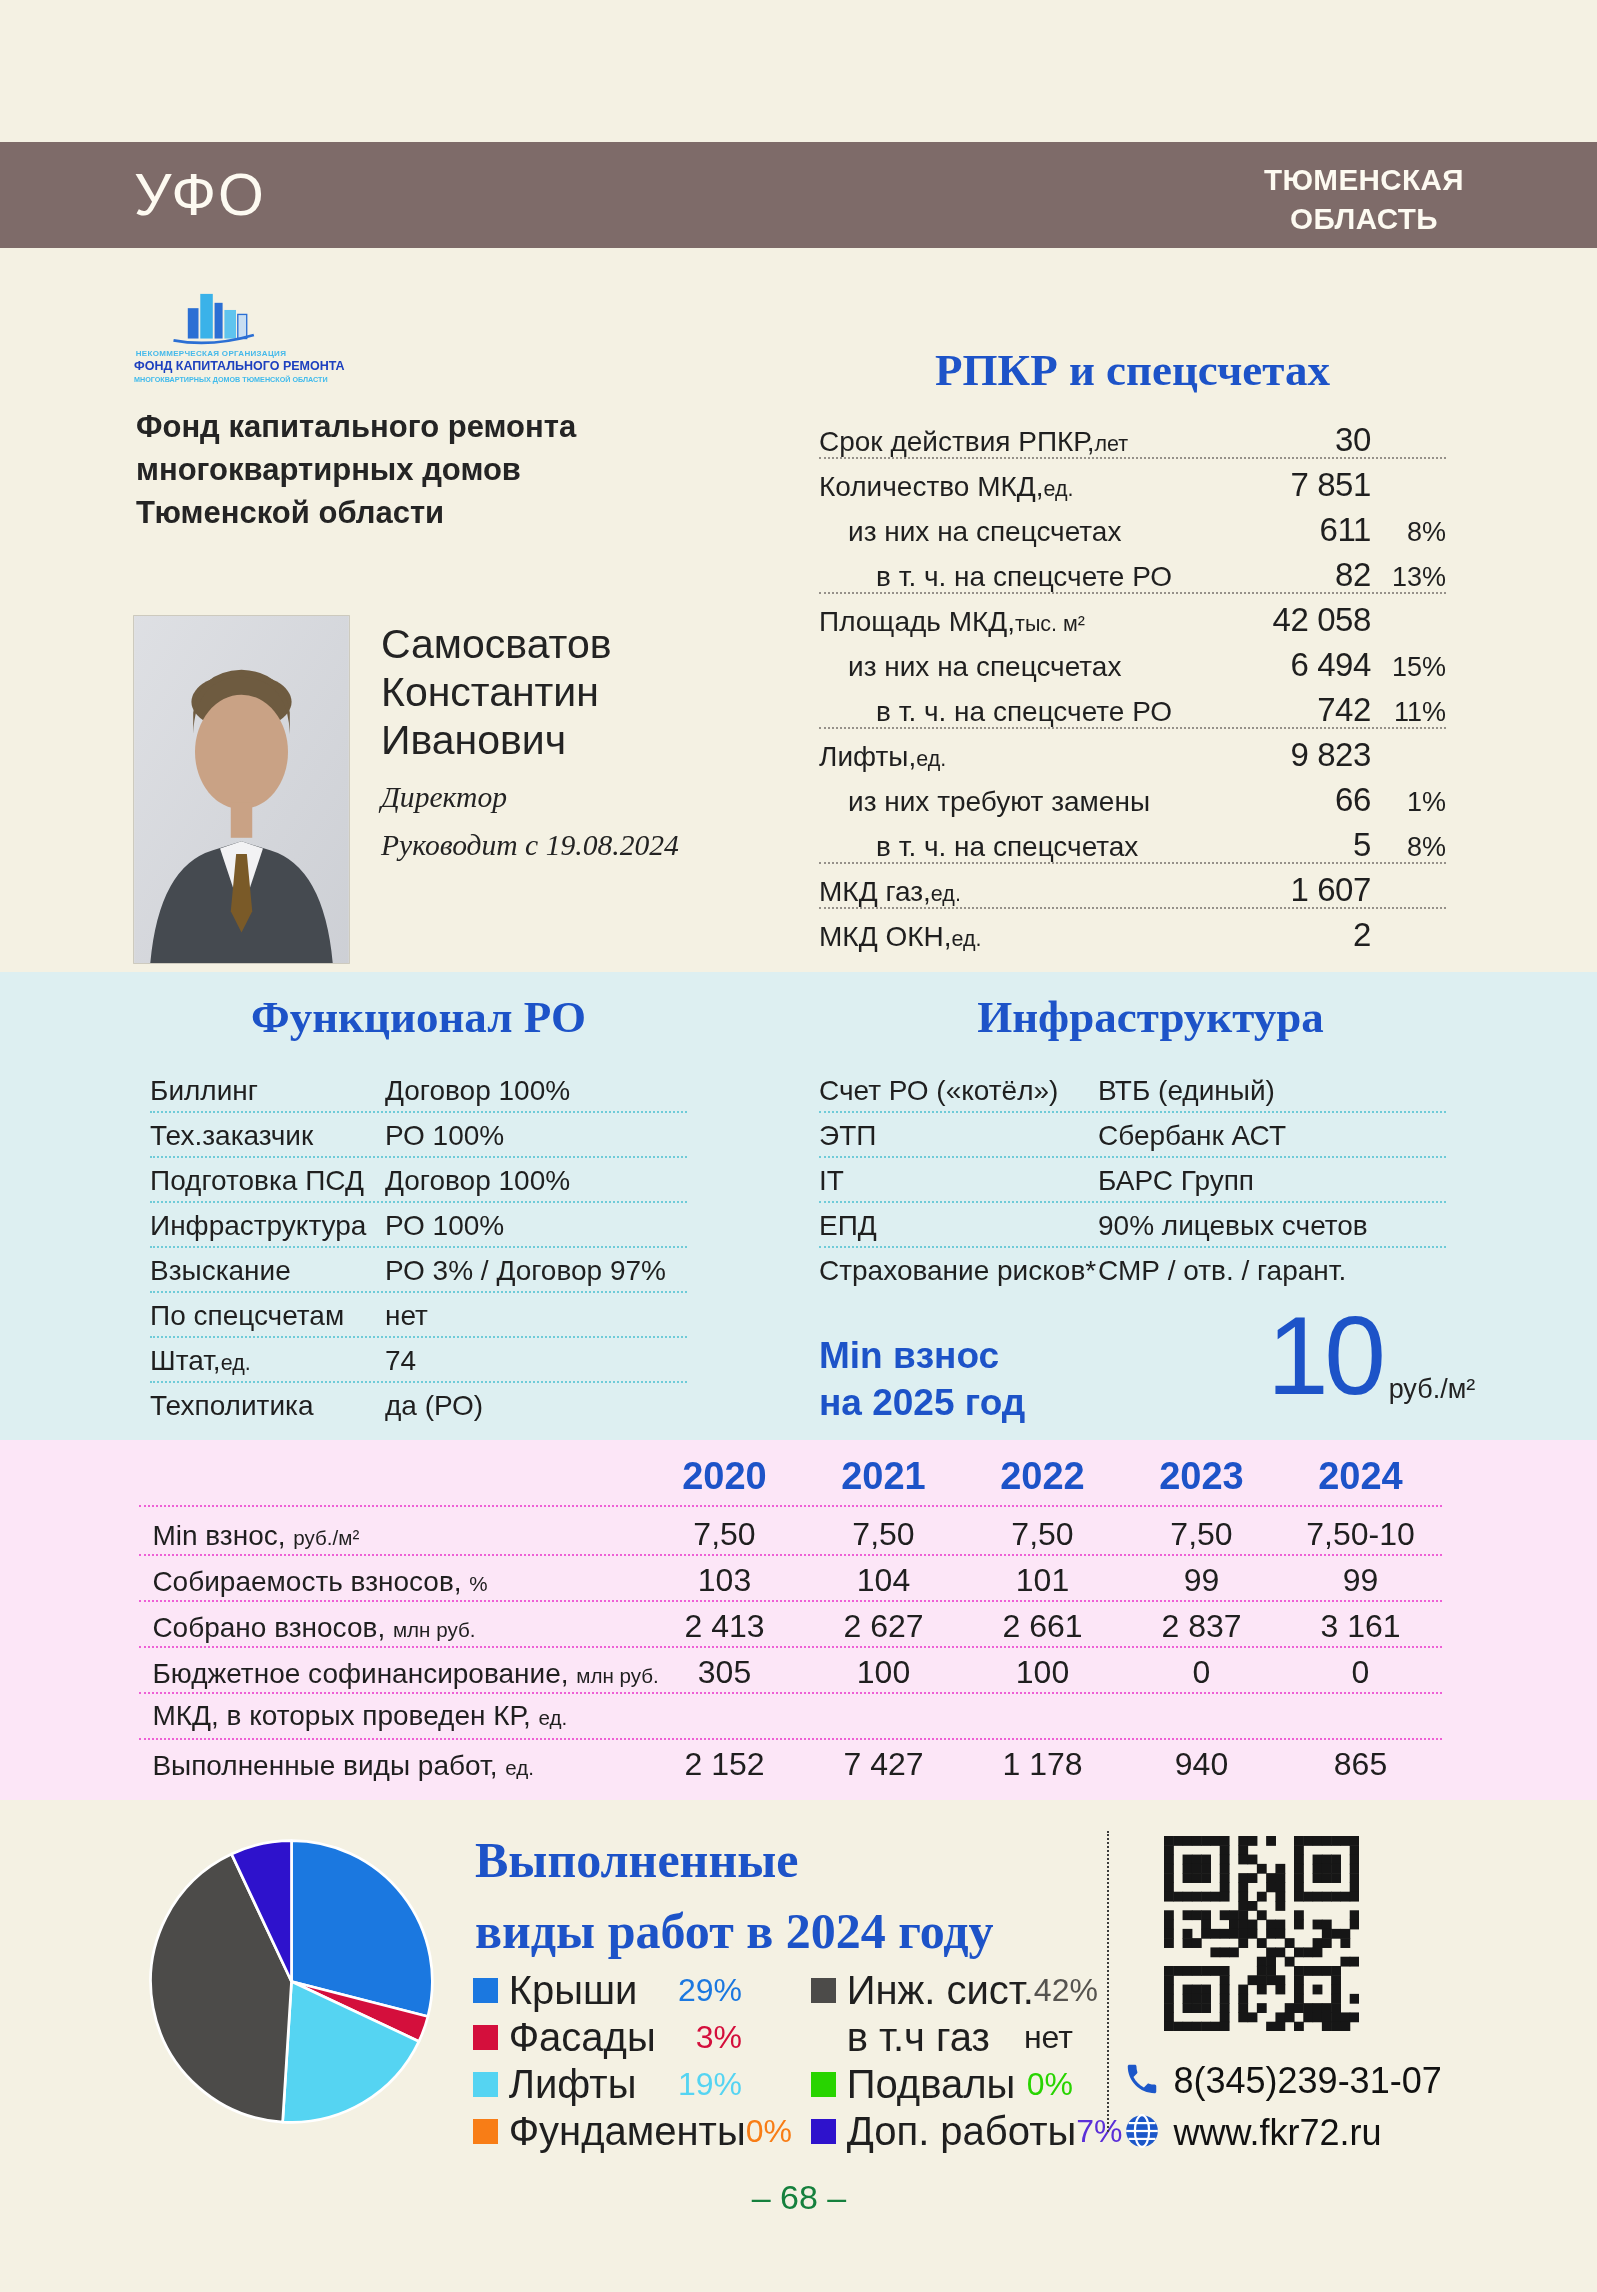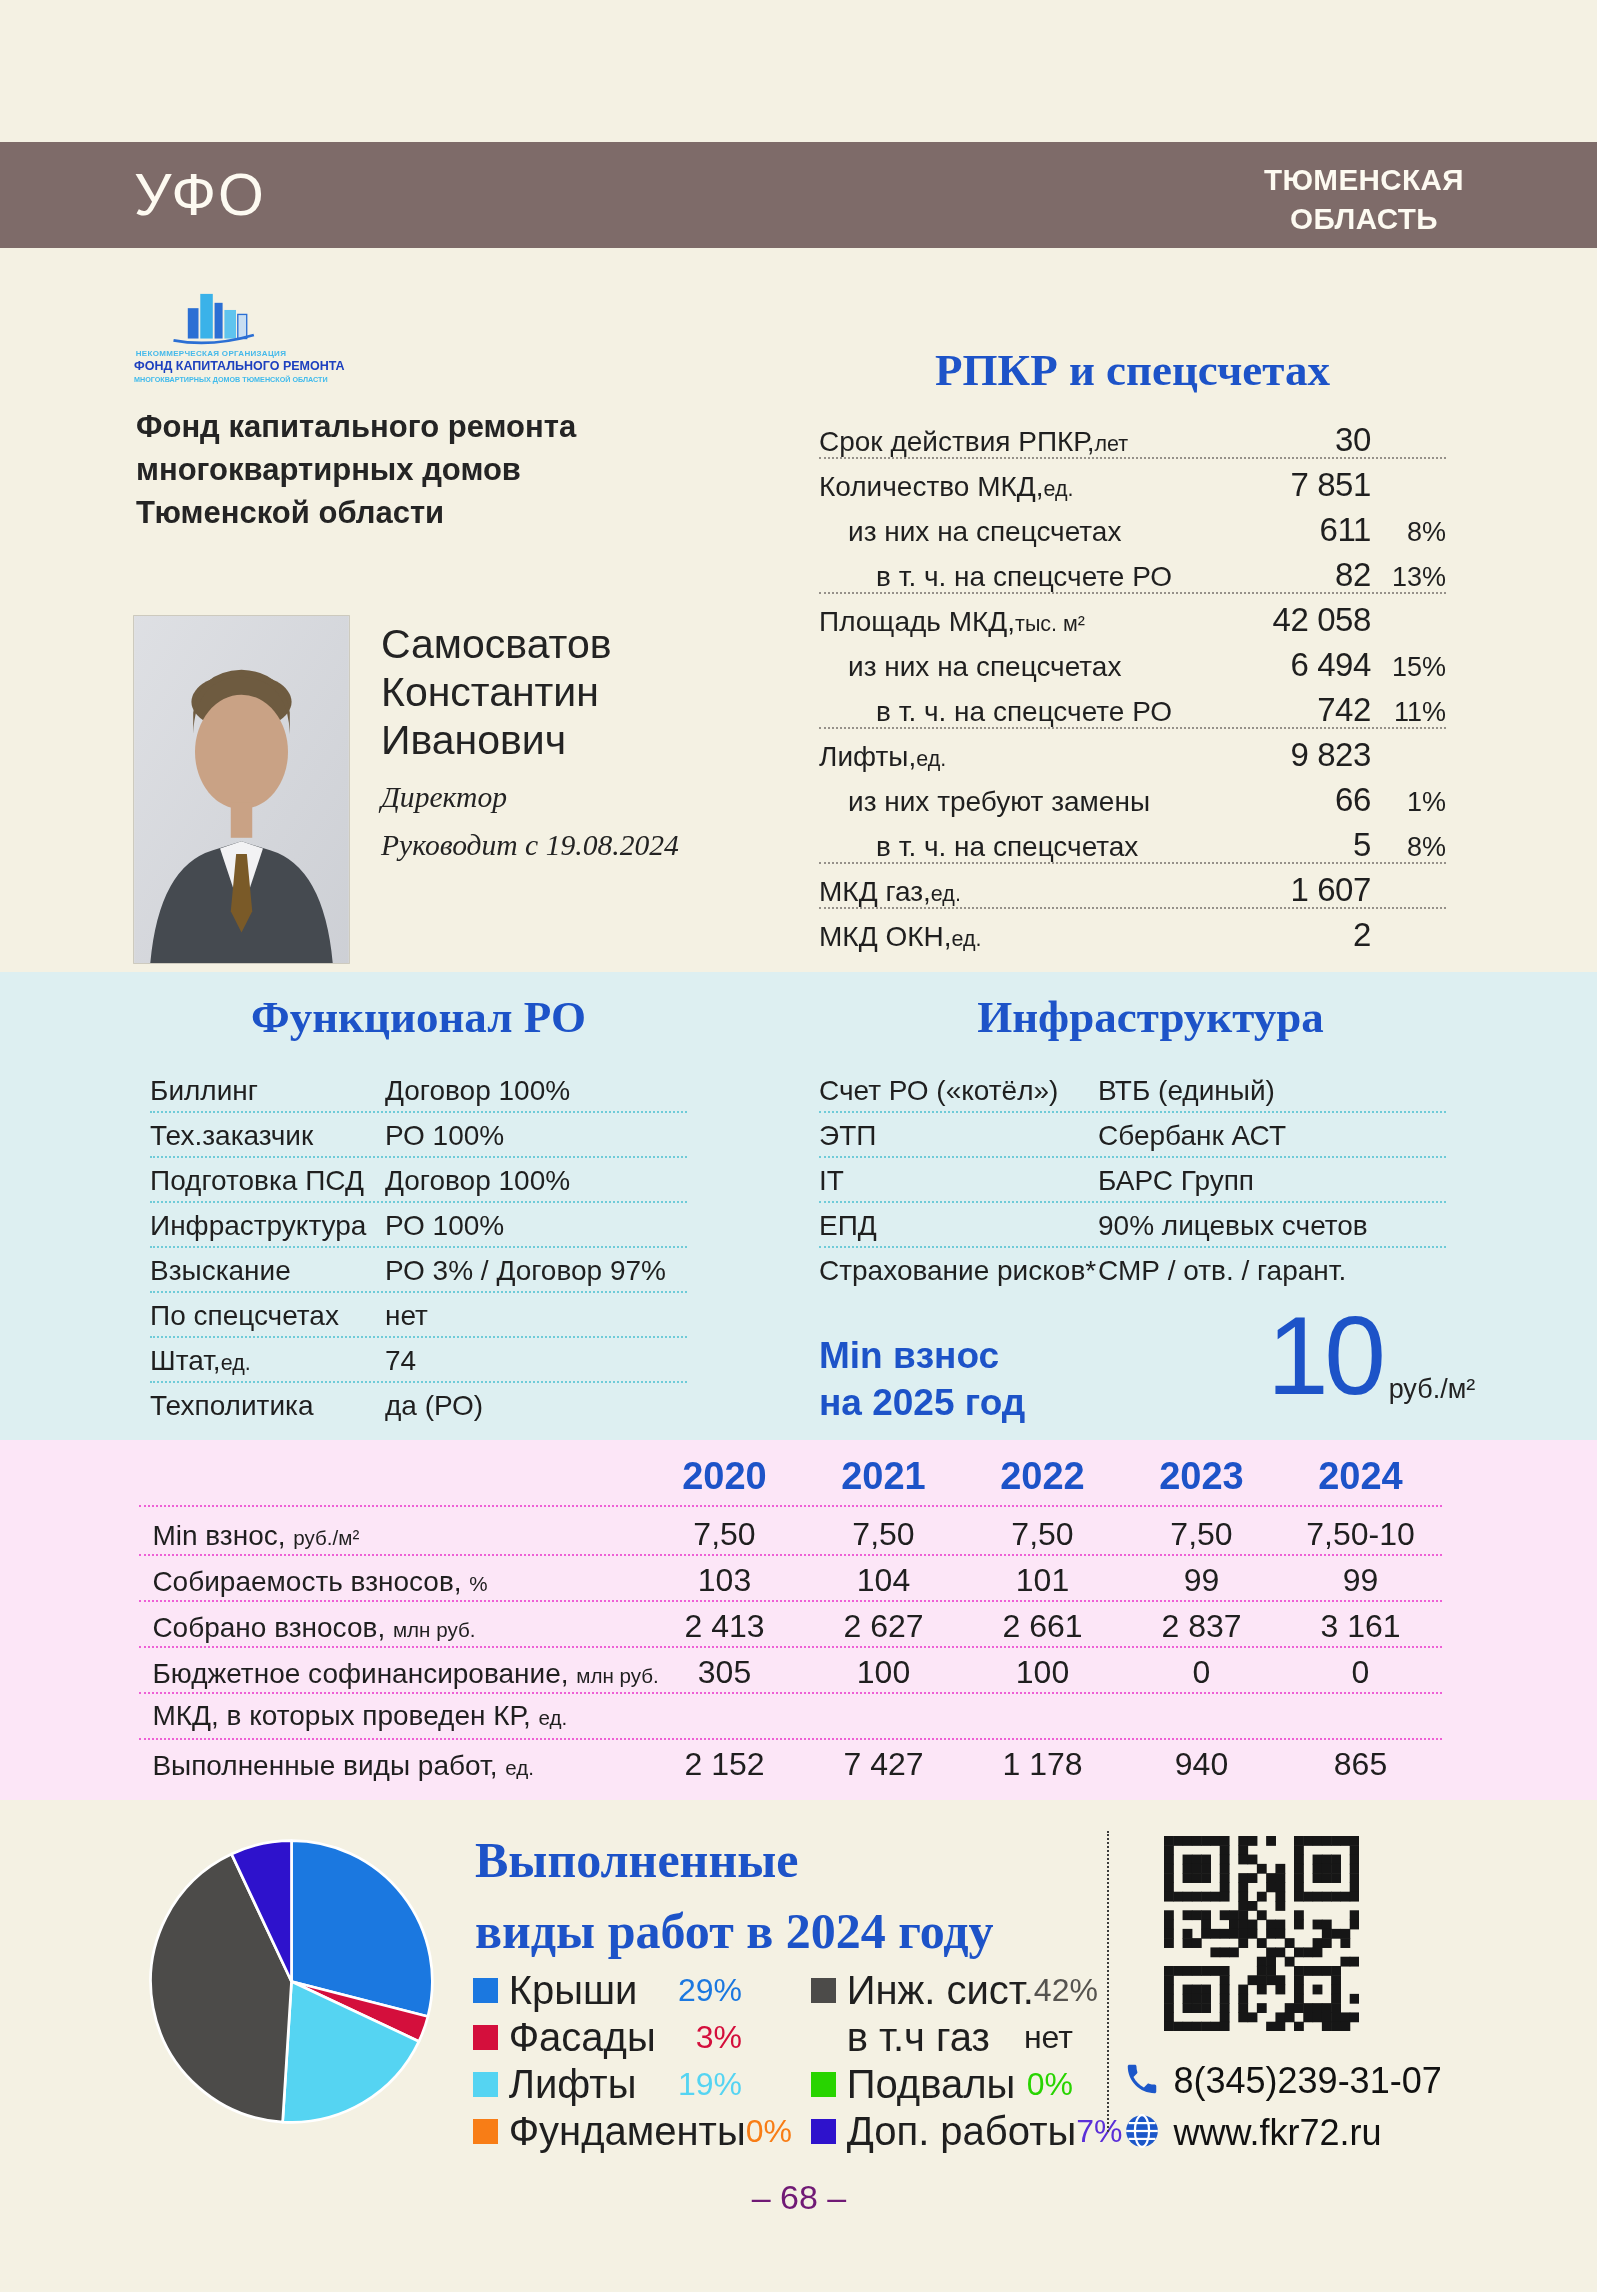--- a/index.html
+++ b/index.html
@@ -89,21 +89,21 @@
   .lg-row{display:flex;align-items:center;height:47px}
   .lg-swatch{width:25px;height:25px;margin-right:10.7px;flex:none}
   .lg-label{font-size:40px;white-space:nowrap}
   .lg-val{margin-left:auto;font-size:32px;font-weight:500}
   .divider{position:absolute;left:1107px;top:1831px;height:301px;border-left:2.7px dotted #3c3c3c}
   #qr-svg{position:absolute;left:1164px;top:1836px}
   .contact{position:absolute;left:1123px;display:flex;align-items:flex-start;gap:12.5px}
   #contact-phone{top:2060px}
   #contact-web{top:2112px}
   .contact-text{font-size:36px;font-weight:500;color:#111}
-  .pagenum{position:absolute;left:0;top:2178px;width:100%;text-align:center;font-size:34px;color:#701a75}
+  .pagenum{position:absolute;left:0;top:2178px;width:100%;text-align:center;font-size:34px;color:#15803d}
 </style>
 </head>
 <body>
 
 <div class="topbar">
   <div class="district">УФО</div>
   <div class="region">
     <div>ТЮМЕНСКАЯ</div>
     <div>ОБЛАСТЬ</div>
   </div>
@@ -240,21 +240,21 @@
     </div>
     <div class="kv-row sep">
       <span class="kv-label"><span>Инфраструктура</span><span class="unit"></span></span>
       <span class="kv-value">РО 100%</span>
     </div>
     <div class="kv-row sep">
       <span class="kv-label"><span>Взыскание</span><span class="unit"></span></span>
       <span class="kv-value">РО 3% / Договор 97%</span>
     </div>
     <div class="kv-row sep">
-      <span class="kv-label"><span>По спецсчетах</span><span class="unit"></span></span>
+      <span class="kv-label"><span>По спецсчетам</span><span class="unit"></span></span>
       <span class="kv-value">нет</span>
     </div>
     <div class="kv-row sep">
       <span class="kv-label"><span>Штат,</span><span class="unit">ед.</span></span>
       <span class="kv-value">74</span>
     </div>
     <div class="kv-row">
       <span class="kv-label"><span>Техполитика</span><span class="unit"></span></span>
       <span class="kv-value">да (РО)</span>
     </div>

